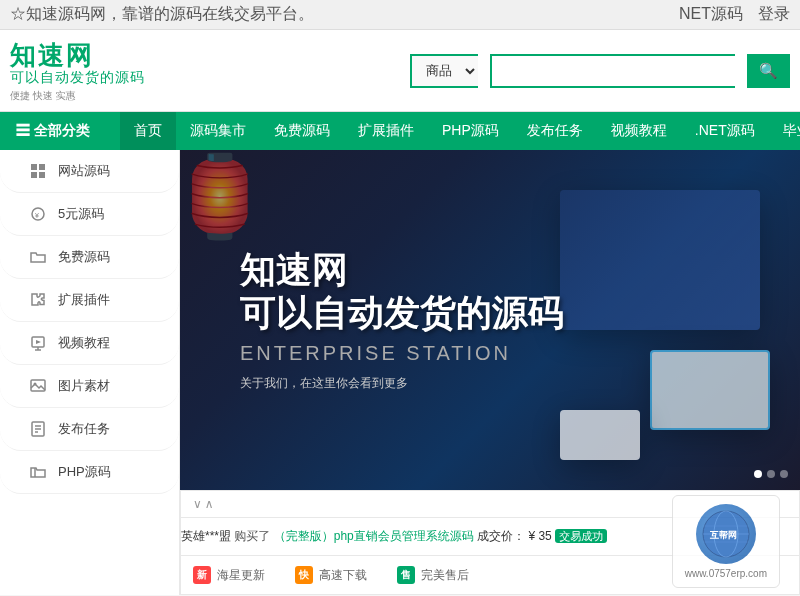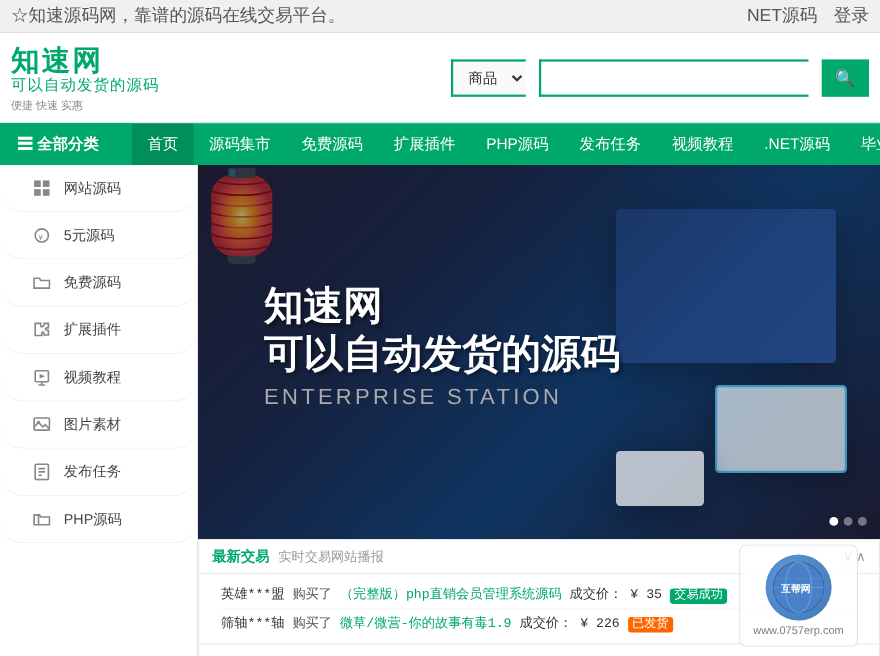--- a/index.html
+++ b/index.html
@@ -51,21 +51,21 @@
     .banner-dots { position: absolute; bottom: 12px; right: 12px; display: flex; gap: 5px; }
     .banner-dot { width: 8px; height: 8px; border-radius: 50%; background: rgba(255,255,255,0.4); cursor: pointer; }
     .banner-dot.active { background: #fff; }
 
     
     .transaction-bar { background: #fff; border: 1px solid #e8e8e8; margin: 0; padding: 6px 12px; display: flex; align-items: center; justify-content: space-between; font-size: 12px; }
     .transaction-bar-left { display: flex; align-items: center; gap: 8px; }
     .tx-label { color: #00a86b; font-weight: bold; font-size: 13px; }
     .tx-subtitle { color: #999; }
     .tx-icons { display: flex; gap: 3px; }
-    .tx-rows { background: #fff; border: 1px solid #e8e8e8; border-top: none; padding: 6px 20px; font-family: Liberation Mono, monospace; }
+    .tx-rows { background: #fff; border: 1px solid #e8e8e8; border-top: none; padding: 6px 0; }
     .tx-row { font-size: 12px; color: #555; padding: 4px 0; border-bottom: 1px solid #f5f5f5; }
     .tx-row:last-child { border-bottom: none; }
     .tx-user { color: #333; }
     .tx-action { color: #555; }
     .tx-link { color: #00a86b; }
     .tx-price { color: #333; }
     .tx-badge-success { color: #fff; background: #00a86b; border-radius: 3px; padding: 1px 4px; font-size: 11px; }
     .tx-badge-delivered { color: #fff; background: #ff6600; border-radius: 3px; padding: 1px 4px; font-size: 11px; }
 
     
@@ -237,63 +237,52 @@
     <div class="banner">
 
       <div class="banner-lantern">🏮</div>
 
       <div class="banner-content">
         <div class="banner-title">
           <div>知速网</div>
           <div>可以自动发货的源码</div>
         </div>
         <div class="banner-subtitle">ENTERPRISE STATION</div>
+        <div class="banner-desc">关于我们，在这里你会看到更多</div>
       </div>
 
       <div class="banner-deco">
         <div class="device-mockup">
           <div class="screen-card main"></div>
           <div class="screen-card small"></div>
           <div class="screen-card tiny"></div>
         </div>
       </div>
 
       <div class="banner-dots">
         <div class="banner-dot active"></div>
         <div class="banner-dot"></div>
         <div class="banner-dot"></div>
       </div>
     </div>
 
     <div class="transaction-bar">
-      <div class="transaction-bar-left">
-        <span class="tx-label">最新交易</span>
-        <span class="tx-subtitle">实时交易网站播报</span>
-      </div>
       <div class="tx-icons">
         <span style="cursor:pointer;color:#999;">∨</span>
         <span style="cursor:pointer;color:#999;">∧</span>
       </div>
     </div>
     <div class="tx-rows">
       <div class="tx-row">
         <span class="tx-user">英雄***盟</span>
         <span class="tx-action"> 购买了 </span>
         <span class="tx-link">（完整版）php直销会员管理系统源码</span>
         <span class="tx-price"> 成交价：</span>
         <span class="tx-price">¥ 35</span>
         <span class="tx-badge-success">交易成功</span>
-      </div>
-      <div class="tx-row">
-        <span class="tx-user">筛轴***轴</span>
-        <span class="tx-action"> 购买了 </span>
-        <span class="tx-link">微草/微营-你的故事有毒1.9</span>
-        <span class="tx-price"> 成交价：</span>
-        <span class="tx-price">¥ 226</span>
-        <span class="tx-badge-delivered">已发货</span>
       </div>
     </div>
 
     <div class="features-bar">
       <div class="feature-item">
         <div class="feature-badge badge-new">新</div>
         <span>海星更新</span>
       </div>
       <div class="feature-item">
         <div class="feature-badge badge-fast">快</div>

